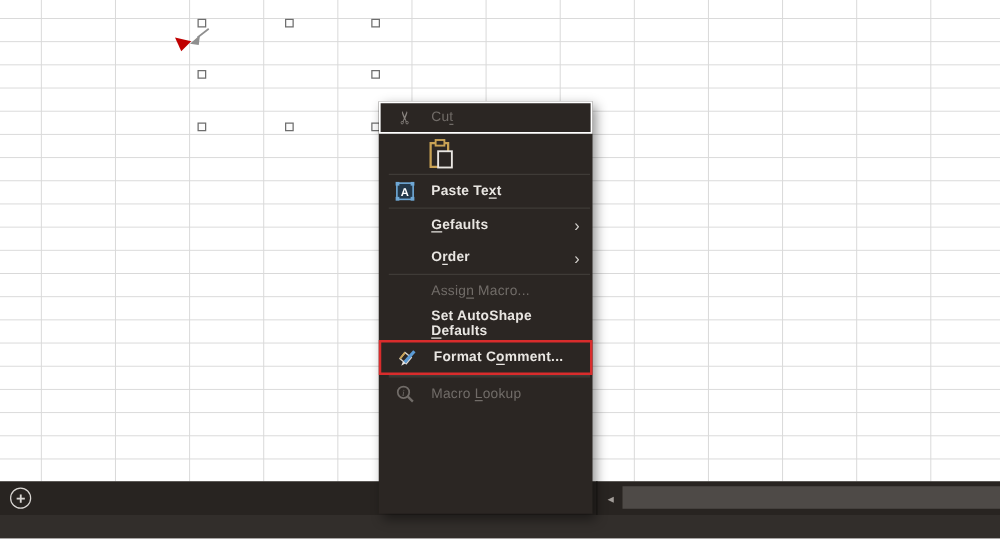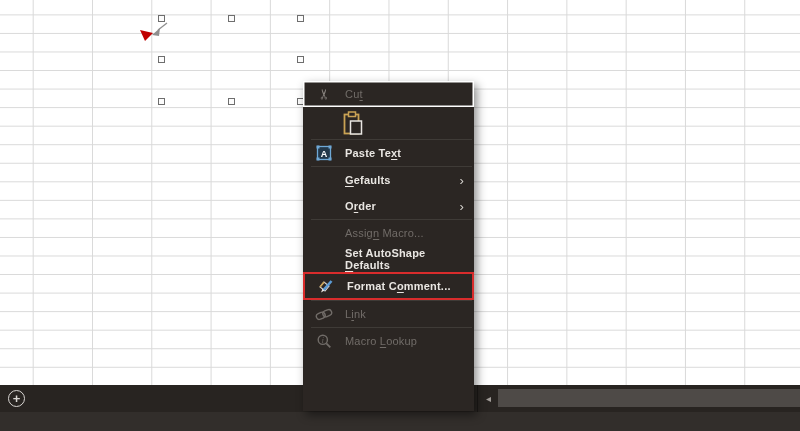--- a/index.html
+++ b/index.html
@@ -145,31 +145,20 @@
           <path d="M6,4 L2,9" stroke="#c9a254" stroke-width="1.6"></path>
           <line x1="13.5" y1="3" x2="5.5" y2="12" stroke="#5b9bd5" stroke-width="2.6"></line>
           <polygon points="3,14.5 6.5,12.5 4.5,10.8" fill="#e9e6e2"></polygon>
         </svg>
       </span>
       <span><span>Format C</span><span class="accel">o</span><span>mment...</span></span>
     </div>
 
     <div class="sep"></div>
 
-    <div class="mi disabled">
-      <span class="ic">
-        <svg width="18" height="13" viewBox="0 0 18 13">
-          <g transform="rotate(-22 9 6.5)">
-            <rect x="1" y="3.5" width="9" height="6" rx="3" fill="none" stroke="#716c68" stroke-width="1.4"></rect>
-            <rect x="8" y="3.5" width="9" height="6" rx="3" fill="none" stroke="#716c68" stroke-width="1.4"></rect>
-          </g>
-        </svg>
-      </span>
-      <span><span>L</span><span class="accel">i</span><span>nk</span></span>
-    </div>
 
     <div class="sep"></div>
 
     <div class="mi disabled">
       <span class="ic">
         <svg width="16" height="16" viewBox="0 0 16 16">
           <circle cx="6.8" cy="6.8" r="4.6" fill="none" stroke="#716c68" stroke-width="1.4"></circle>
           <line x1="10.3" y1="10.3" x2="14.3" y2="14.3" stroke="#716c68" stroke-width="1.8"></line>
           <text x="6.8" y="9.6" text-anchor="middle" font-size="7.5" font-style="italic" fill="#716c68" font-family="Liberation Serif, serif">i</text>
         </svg>

